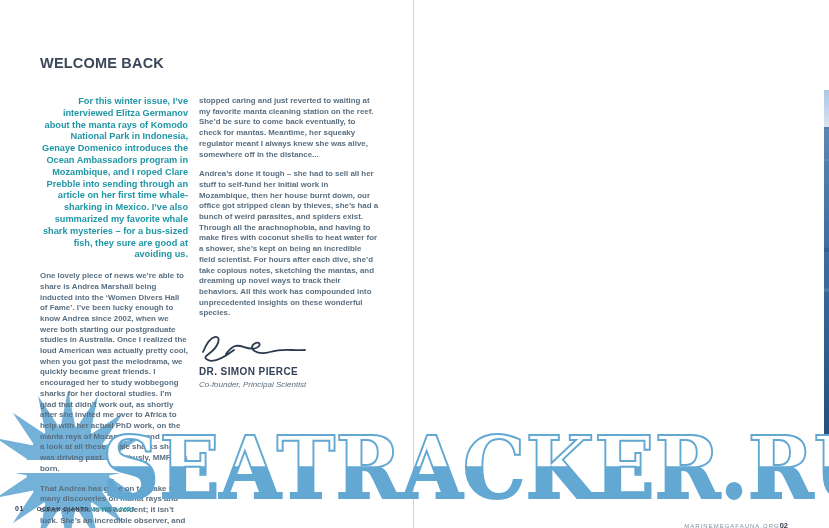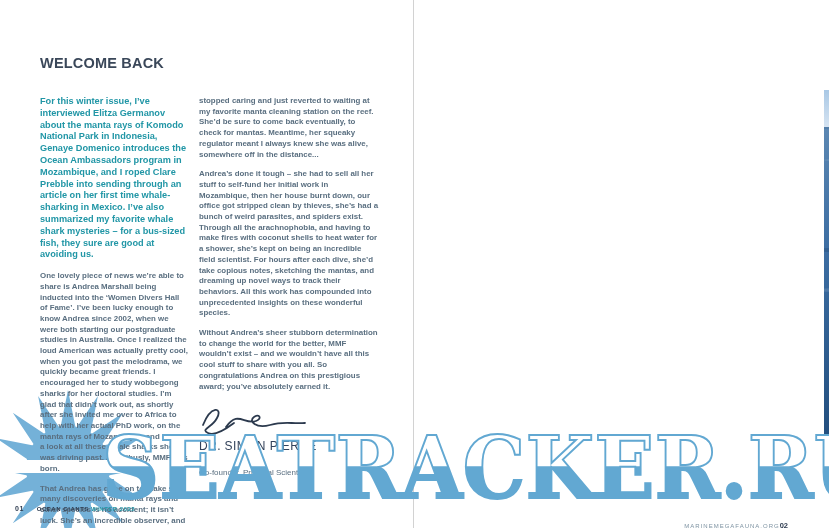--- a/index.html
+++ b/index.html
@@ -13,27 +13,27 @@
   .headline {
     position:absolute; left:40px; top:55px; width:200px;
     font-size:14.5px; font-weight:800; line-height:17px; letter-spacing:.2px;
     color:#3a4759;
   }
   .col { position:absolute; top:96px; }
   .col1 { left:40px;  width:148px; }
   .col2 { left:199px; width:180px; }
   .intro {
     margin:0 0 10px; color:#2196a6; font-weight:bold;
-    font-size:9.2px; line-height:11.8px;
+    font-size:9.2px; line-height:11.8px;text-align:right;
   }
   .bodytxt { margin:0 0 9px; color:#5a6f80; font-size:7.9px; line-height:10.7px;font-weight:bold; }
   .sig-block { margin-top:4px; }
   .sig-svg { display:block; margin:0 0 2px -4px; }
-  .sig-name { font-size:12px; font-weight:400; letter-spacing:.4px; color:#33425a; }
-  .sig-title { font-size:8px; color:#5a6f80; margin-top:15px; }
+  .sig-name { font-size:10px; font-weight:700; letter-spacing:.4px; color:#33425a; }
+  .sig-title { font-size:8px; font-style:italic; color:#5a6f80; margin-top:3px; }
 
   .footer-left {
     position:absolute; left:15px; top:505px; display:flex; gap:13px;
     align-items:baseline; font-size:6px; letter-spacing:.5px; color:#2e3c50;
   }
   .footer-left .pn { font-size:7px; font-weight:800; }
   .footer-left .mag { font-weight:800; }
   .footer-left .issue { color:#2497a8; font-weight:bold; }
 
   
@@ -86,21 +86,20 @@
 
     <div class="col col1">
       <p class="intro">For this winter issue, I’ve interviewed Elitza Germanov about the manta rays of Komodo National Park in Indonesia, Genaye Domenico introduces the Ocean Ambassadors program in Mozambique, and I roped Clare Prebble into sending through an article on her first time whale-sharking in Mexico. I’ve also summarized my favorite whale shark mysteries – for a bus-sized fish, they sure are good at avoiding us.</p>
       <p class="bodytxt">One lovely piece of news we’re able to share is Andrea Marshall being inducted into the ‘Women Divers Hall of Fame’. I’ve been lucky enough to know Andrea since 2002, when we were both starting our postgraduate studies in Australia. Once I realized the loud American was actually pretty cool, when you got past the melodrama, we quickly became great friends. I encouraged her to study wobbegong sharks for her doctoral studies. I’m glad that didn’t work out, as shortly after she invited me over to Africa to help with her actual PhD work, on the manta rays of Mozambique, and to take a look at all these whale sharks she was driving past. And, thusly, MMF was born.</p>
       <p class="bodytxt">That Andrea has gone on to make so many discoveries on manta rays and other species is no accident; it isn’t luck. She’s an incredible observer, and a fantastic diver, albeit an atrocious buddy. I soon learned that ‘helping her’ underwater meant ‘kick frantically to keep up’, until I flat-out</p>
     </div>
 
     <div class="col col2">
       <p class="bodytxt">stopped caring and just reverted to waiting at my favorite manta cleaning station on the reef. She’d be sure to come back eventually, to check for mantas. Meantime, her squeaky regulator meant I always knew she was alive, somewhere off in the distance...</p>
       <p class="bodytxt">Andrea’s done it tough – she had to sell all her stuff to self-fund her initial work in Mozambique, then her house burnt down, our office got stripped clean by thieves, she’s had a bunch of weird parasites, and spiders exist. Through all the arachnophobia, and having to make fires with coconut shells to heat water for a shower, she’s kept on being an incredible field scientist. For hours after each dive, she’d take copious notes, sketching the mantas, and dreaming up novel ways to track their behaviors. All this work has compounded into unprecedented insights on these wonderful species.</p>
-      <p class="bodytxt">Without Andrea’s sheer stubborn determination to change the world for the better, MMF wouldn’t exist – and we wouldn’t have all this cool stuff to share with you all. So congratulations Andrea on this prestigious award; you’ve absolutely earned it.</p>
 
       <div class="sig-block">
         <svg class="sig-svg" width="120" height="36" viewBox="0 0 120 36" aria-hidden="true">
           <path d="M8 24 C 16 4, 28 6, 22 17 C 17 27, 5 28, 13 32 C 19 35, 31 28, 39 22 M 31 26 C 43 9, 49 24, 61 20 C 67 18, 65 12, 59 16 C 53 20, 61 28, 75 24 C 89 20, 96 23, 110 22" stroke="#2c3a4e" stroke-width="1.8" fill="none" stroke-linecap="round"></path>
         </svg>
         <div class="sig-name">DR. SIMON PIERCE</div>
         <div class="sig-title">Co-founder, Principal Scientist</div>
       </div>
     </div>
 

